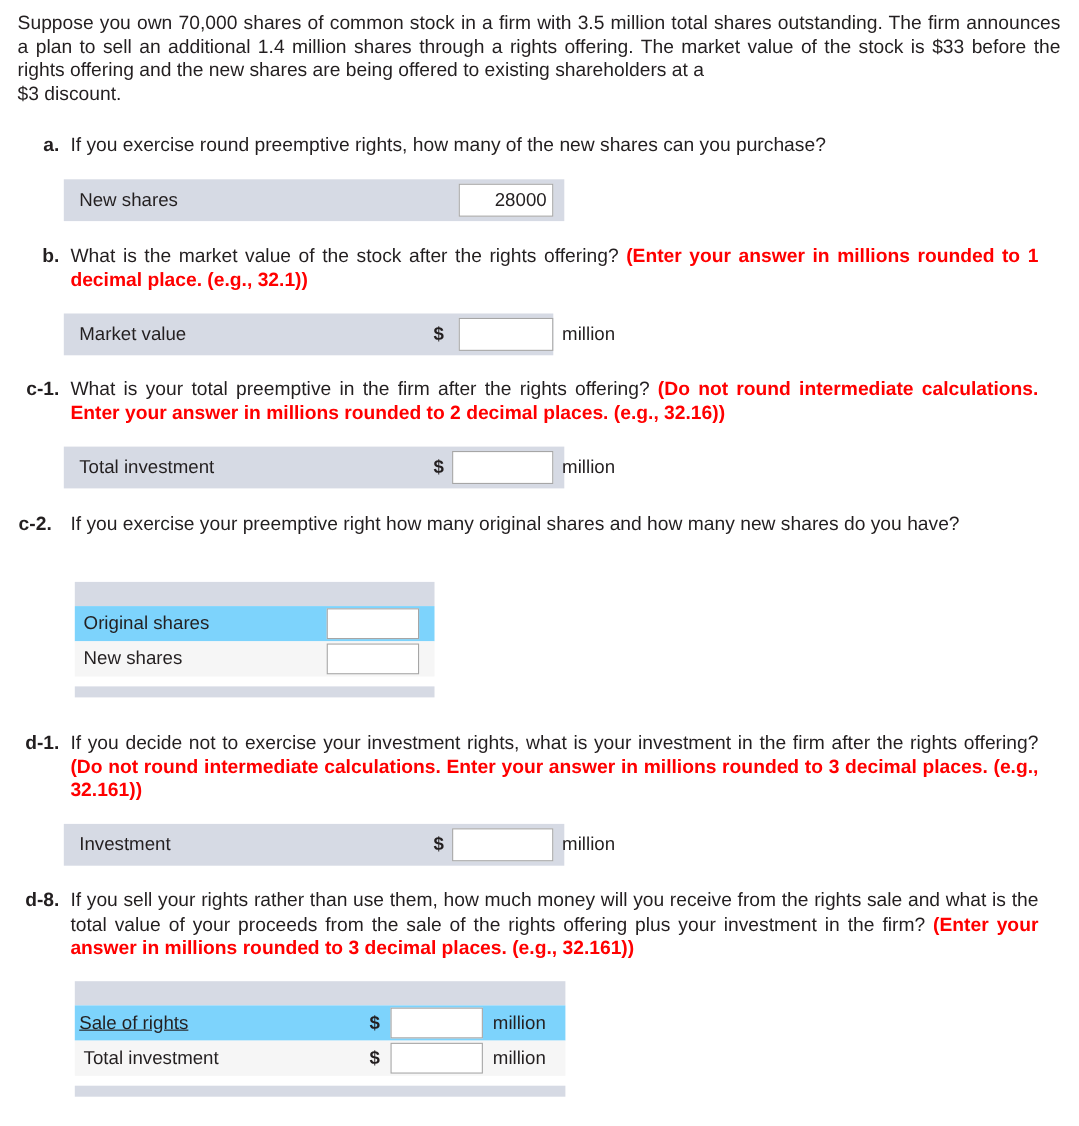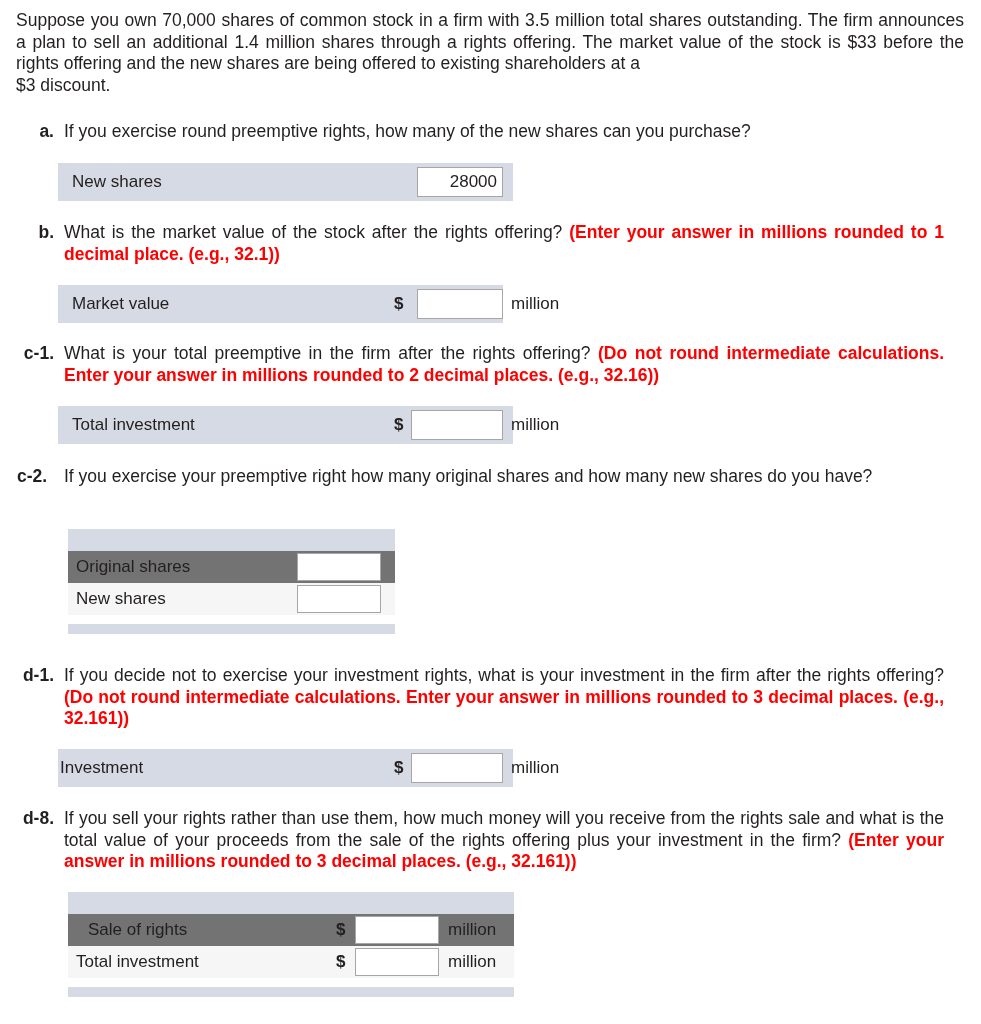--- a/index.html
+++ b/index.html
@@ -112,21 +112,21 @@
     width: 100%;
     box-sizing: border-box;
   }
   .tbl .trow {
     position: relative;
     width: 100%;
     box-sizing: border-box;
     display: flex;
     align-items: center;
   }
-  .tbl .trow.odd  { background: #737373; }
+  .tbl .trow.odd  { background: #7dd3fc; }
   .tbl .trow.even { background: #f6f6f6; }
   .tbl .rlabel {
     font-size: 17px;
     white-space: nowrap;
     color: #231f20;
   }
   .tbl .rdollar {
     position: absolute;
     font-size: 17px;
     font-weight: bold;
@@ -207,37 +207,37 @@
       <div class="footrow" style="height:10px;"></div>
     </div>
   </div>
 
   <div class="qblock">
     <div class="qlabel" style="left:10px; top:665px; width:44px;">d-1.</div>
     <div class="qtext" style="left:64px; top:665px; width:880px;">
       <span>If you decide not to exercise your investment rights, what is your investment in the firm after the rights offering? </span><span class="red">(Do not round intermediate calculations. Enter your answer in millions rounded to 3 decimal places. (e.g., 32.161))</span>
     </div>
     <div class="band" style="left:58px; top:749px; width:455px; height:38px;">
-      <span class="blabel" style="margin-left:2px;text-align:right;">Investment</span>
+      <span class="blabel" style="margin-left:14px;text-align:right;">Investment</span>
       <span class="dollar" style="left:336px;">$</span>
       <input class="tbox" style="left: 353px; top: 4px; width: 92px; height: 30px;" value="">
       <span class="unit" style="left:453px;">million</span>
     </div>
   </div>
 
   <div class="qblock">
     <div class="qlabel" style="left:10px; top:808px; width:44px;">d-8.</div>
     <div class="qtext" style="left:64px; top:808px; width:880px;">
       <span>If you sell your rights rather than use them, how much money will you receive from the rights sale and what is the total value of your proceeds from the sale of the rights offering plus your investment in the firm? </span><span class="red">(Enter your answer in millions rounded to 3 decimal places. (e.g., 32.161))</span>
     </div>
 
     <div class="tbl" style="left:68px; top:892px; width:446px;">
       <div class="caprow" style="height:22px;"></div>
       <div class="trow odd" style="height:32px;">
-        <span class="rlabel" style="margin-left:20px;">Sale of rights</span>
+        <span class="rlabel" style="margin-left:4px;text-decoration:underline;">Sale of rights</span>
         <span class="rdollar" style="left:268px;">$</span>
         <input class="tbox" style="left: 287px; top: 2px; width: 84px; height: 28px;" value="">
         <span class="runit" style="left:380px;">million</span>
       </div>
       <div class="trow even" style="height:32px;">
         <span class="rlabel" style="margin-left:8px;">Total investment</span>
         <span class="rdollar" style="left:268px;">$</span>
         <input class="tbox" style="left: 287px; top: 2px; width: 84px; height: 28px;" value="">
         <span class="runit" style="left:380px;">million</span>
       </div>

